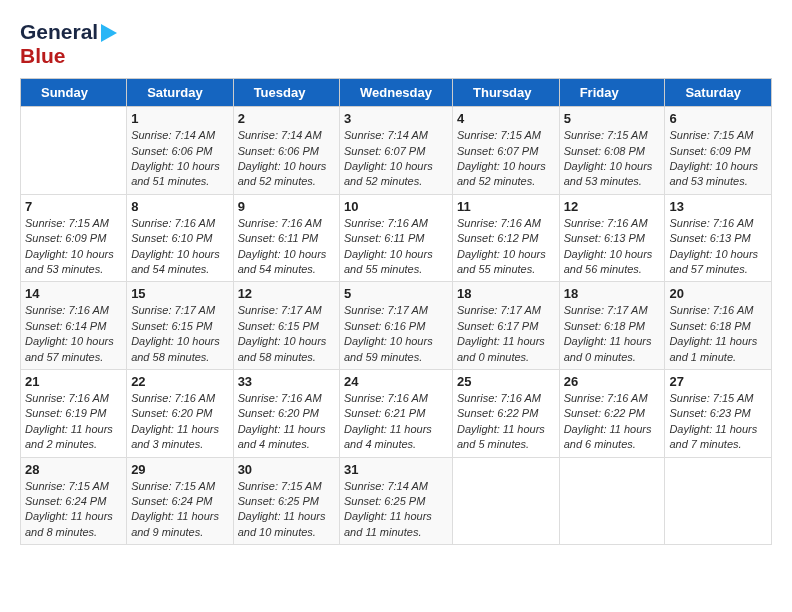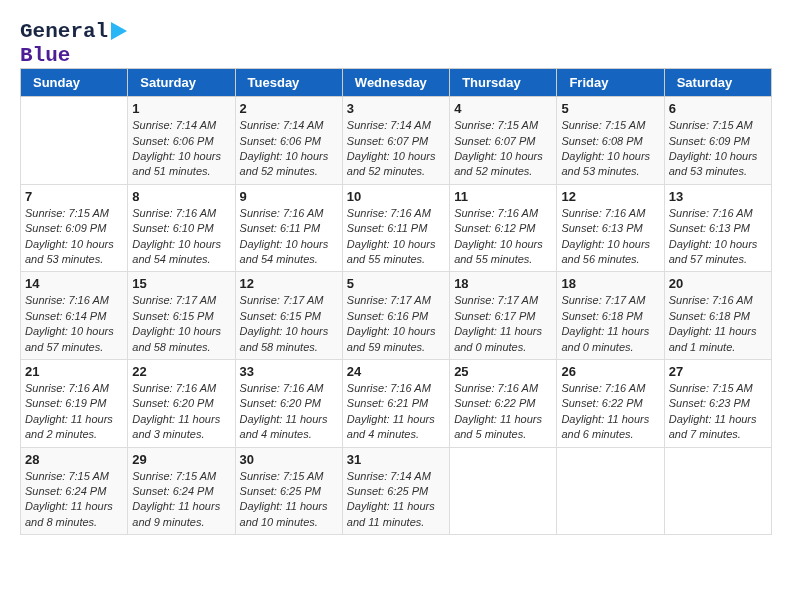--- a/index.html
+++ b/index.html
@@ -7,21 +7,21 @@
       font-family: Arial, sans-serif;
       background: #fff;
       width: 792px;
       min-height: 612px;
       padding: 20px;
     }
     .header {
       display: flex;
       justify-content: space-between;
       align-items: center;
-      font-family: Liberation Mono, monospace;
+      margin-bottom: 10px;
     }
     .title-block {
       text-align: right;
     }
     .title-block h1 {
       font-size: 36px;
       font-weight: bold;
       color: #222;
     }
     .title-block h2 {
@@ -30,21 +30,21 @@
       color: #444;
     }
     table {
       width: 100%;
       border-collapse: collapse;
       font-size: 11px;
     }
     thead tr th {
       background: #1565c0;
       color: #fff;
-      padding: 6px 12px;
+      padding: 6px 20px;
       text-align: left;
       font-size: 13px;
       font-weight: bold;
       border: 1px solid #ccc;
     }
     tbody tr td {
       border: 1px solid #ddd;
       vertical-align: top;
       padding: 4px;
       width: 107px;
@@ -73,21 +73,21 @@
       align-items: center;
     }
   </style>
 </head>
 <body>
 
 <div class="header">
   <div class="logo-container">
     <div style="font-size:21px; font-weight:bold; line-height:1.15; color:#1a2744;">
       <div>General<span style="display:inline-block;width:0;height:0;border-top:9px solid transparent;border-bottom:9px solid transparent;border-left:16px solid #29b6f6;margin-left:3px;vertical-align:middle;"></span></div>
-      <div style="color:#4c1d95;">Blue</div>
+      <div style="color:#b91c1c;">Blue</div>
     </div>
   </div>
   <div class="title-block">
     <h1></h1>
     <h2></h2>
   </div>
 </div>
 
 <table>
   <thead>

